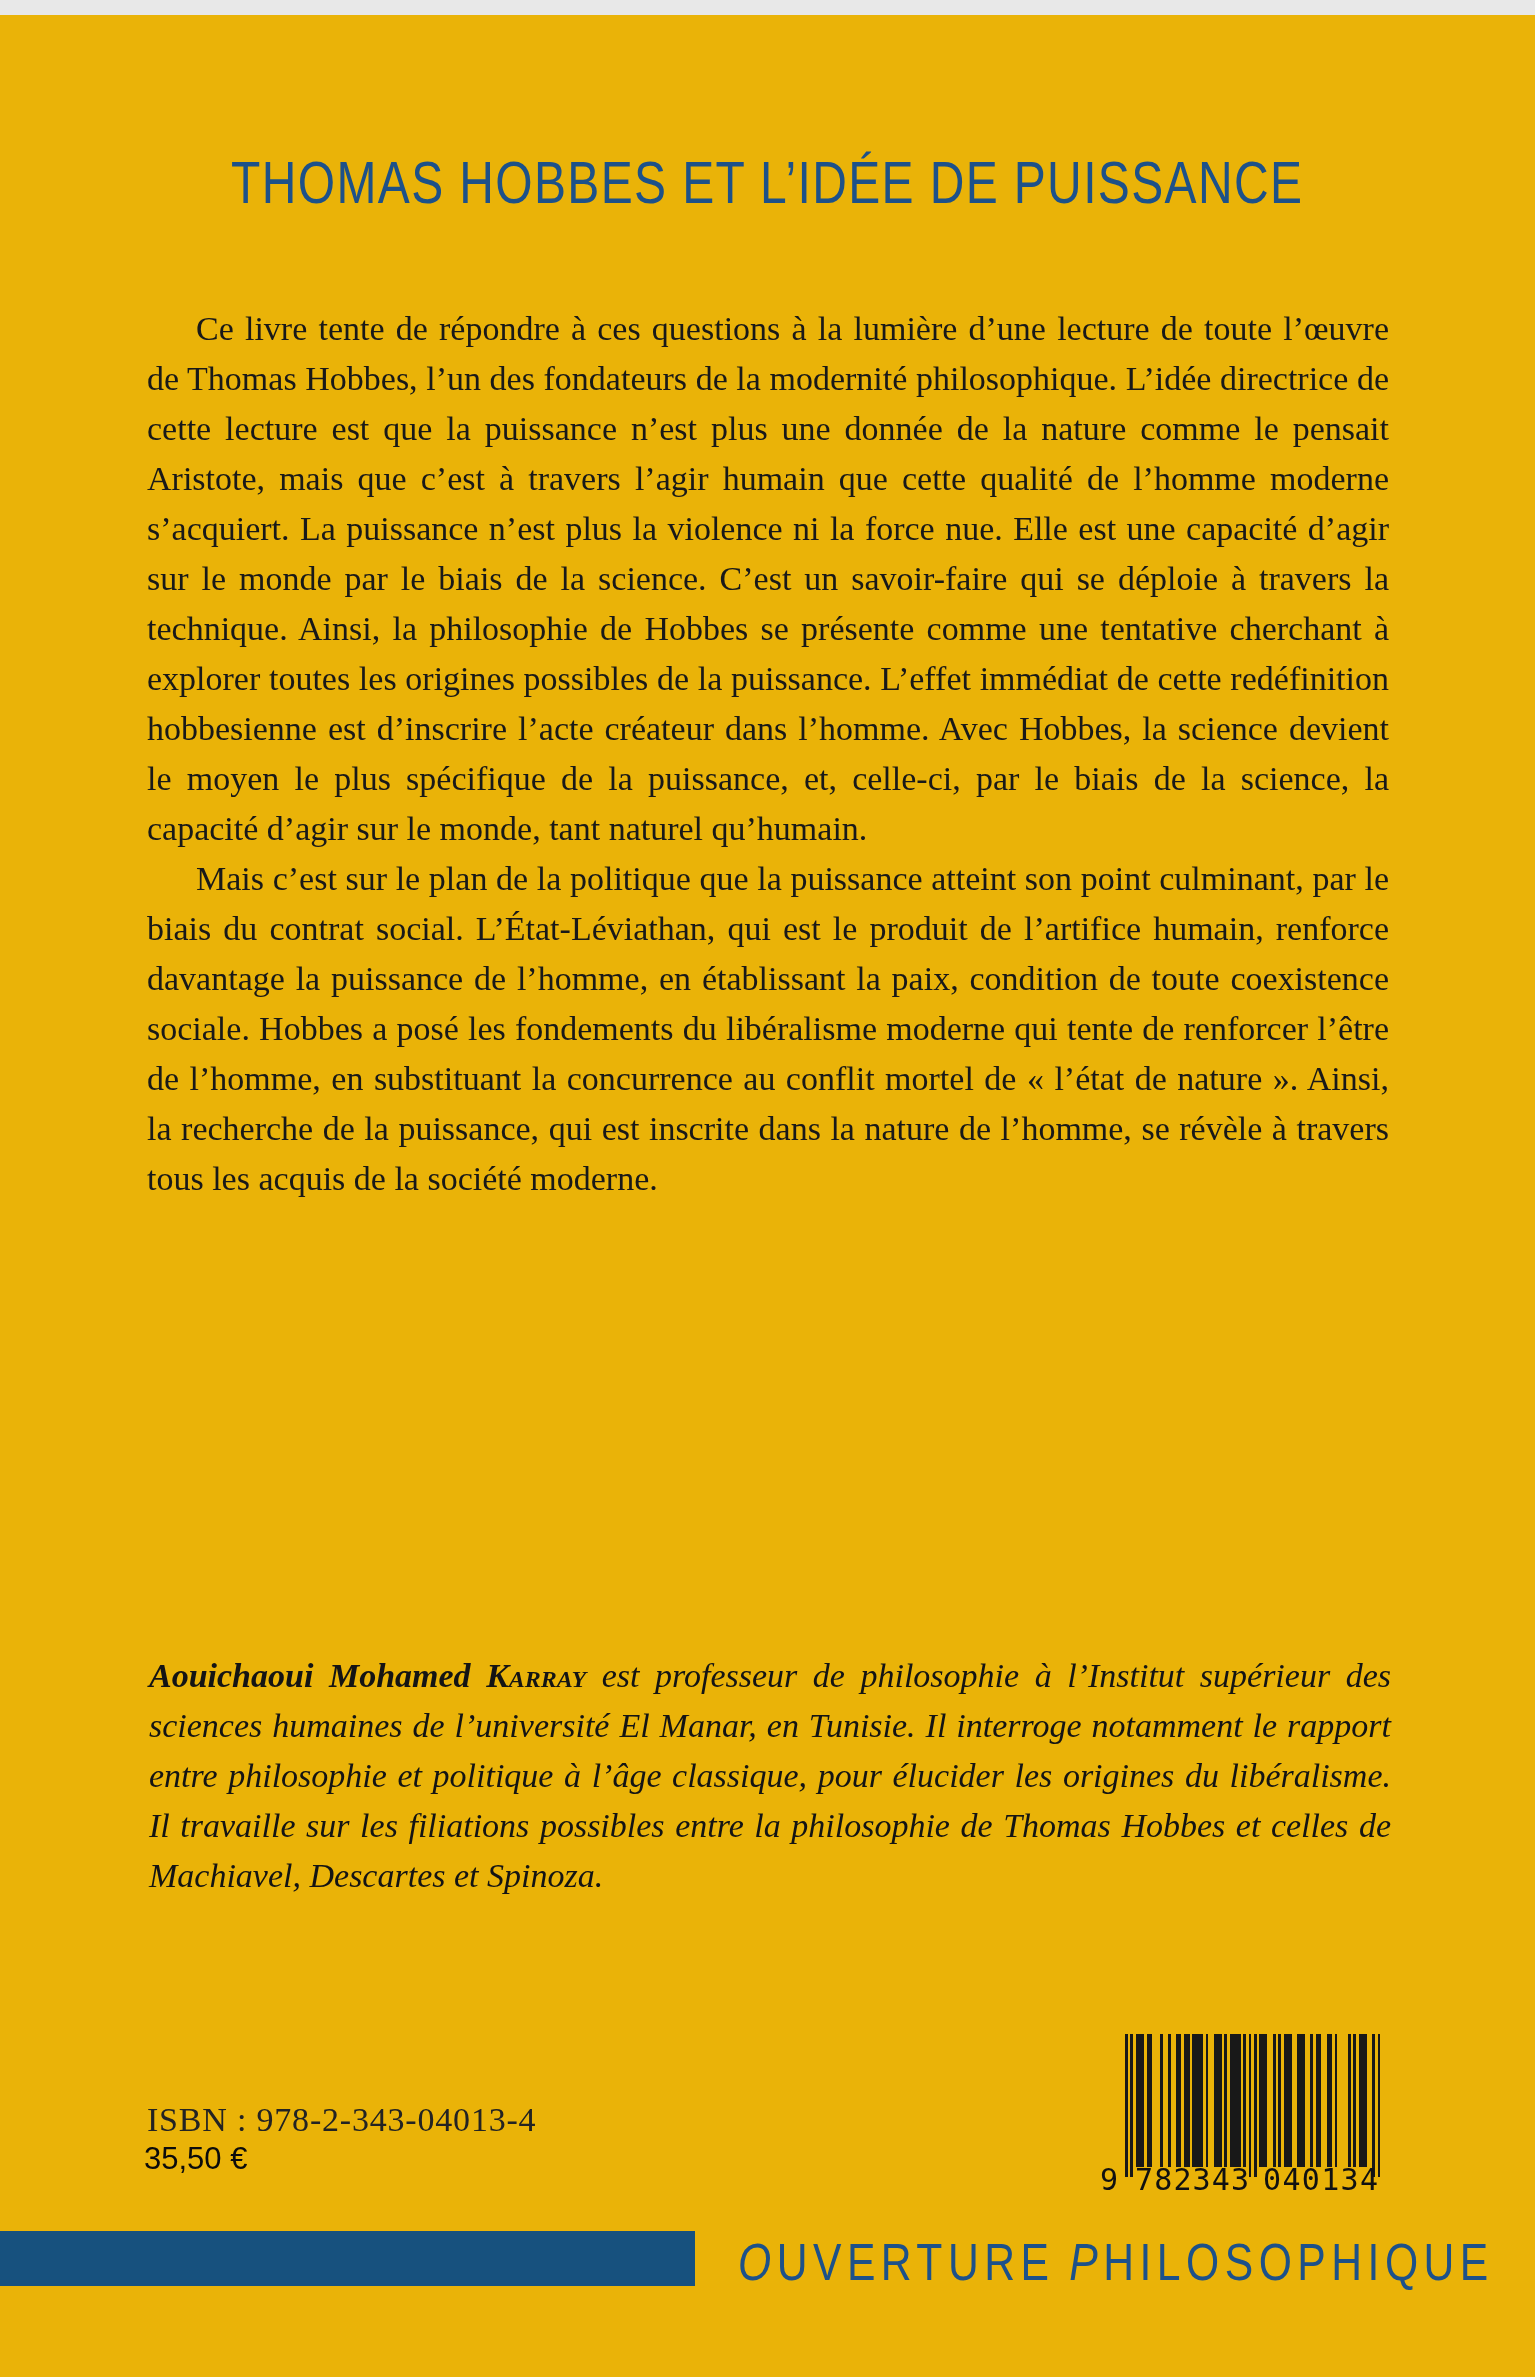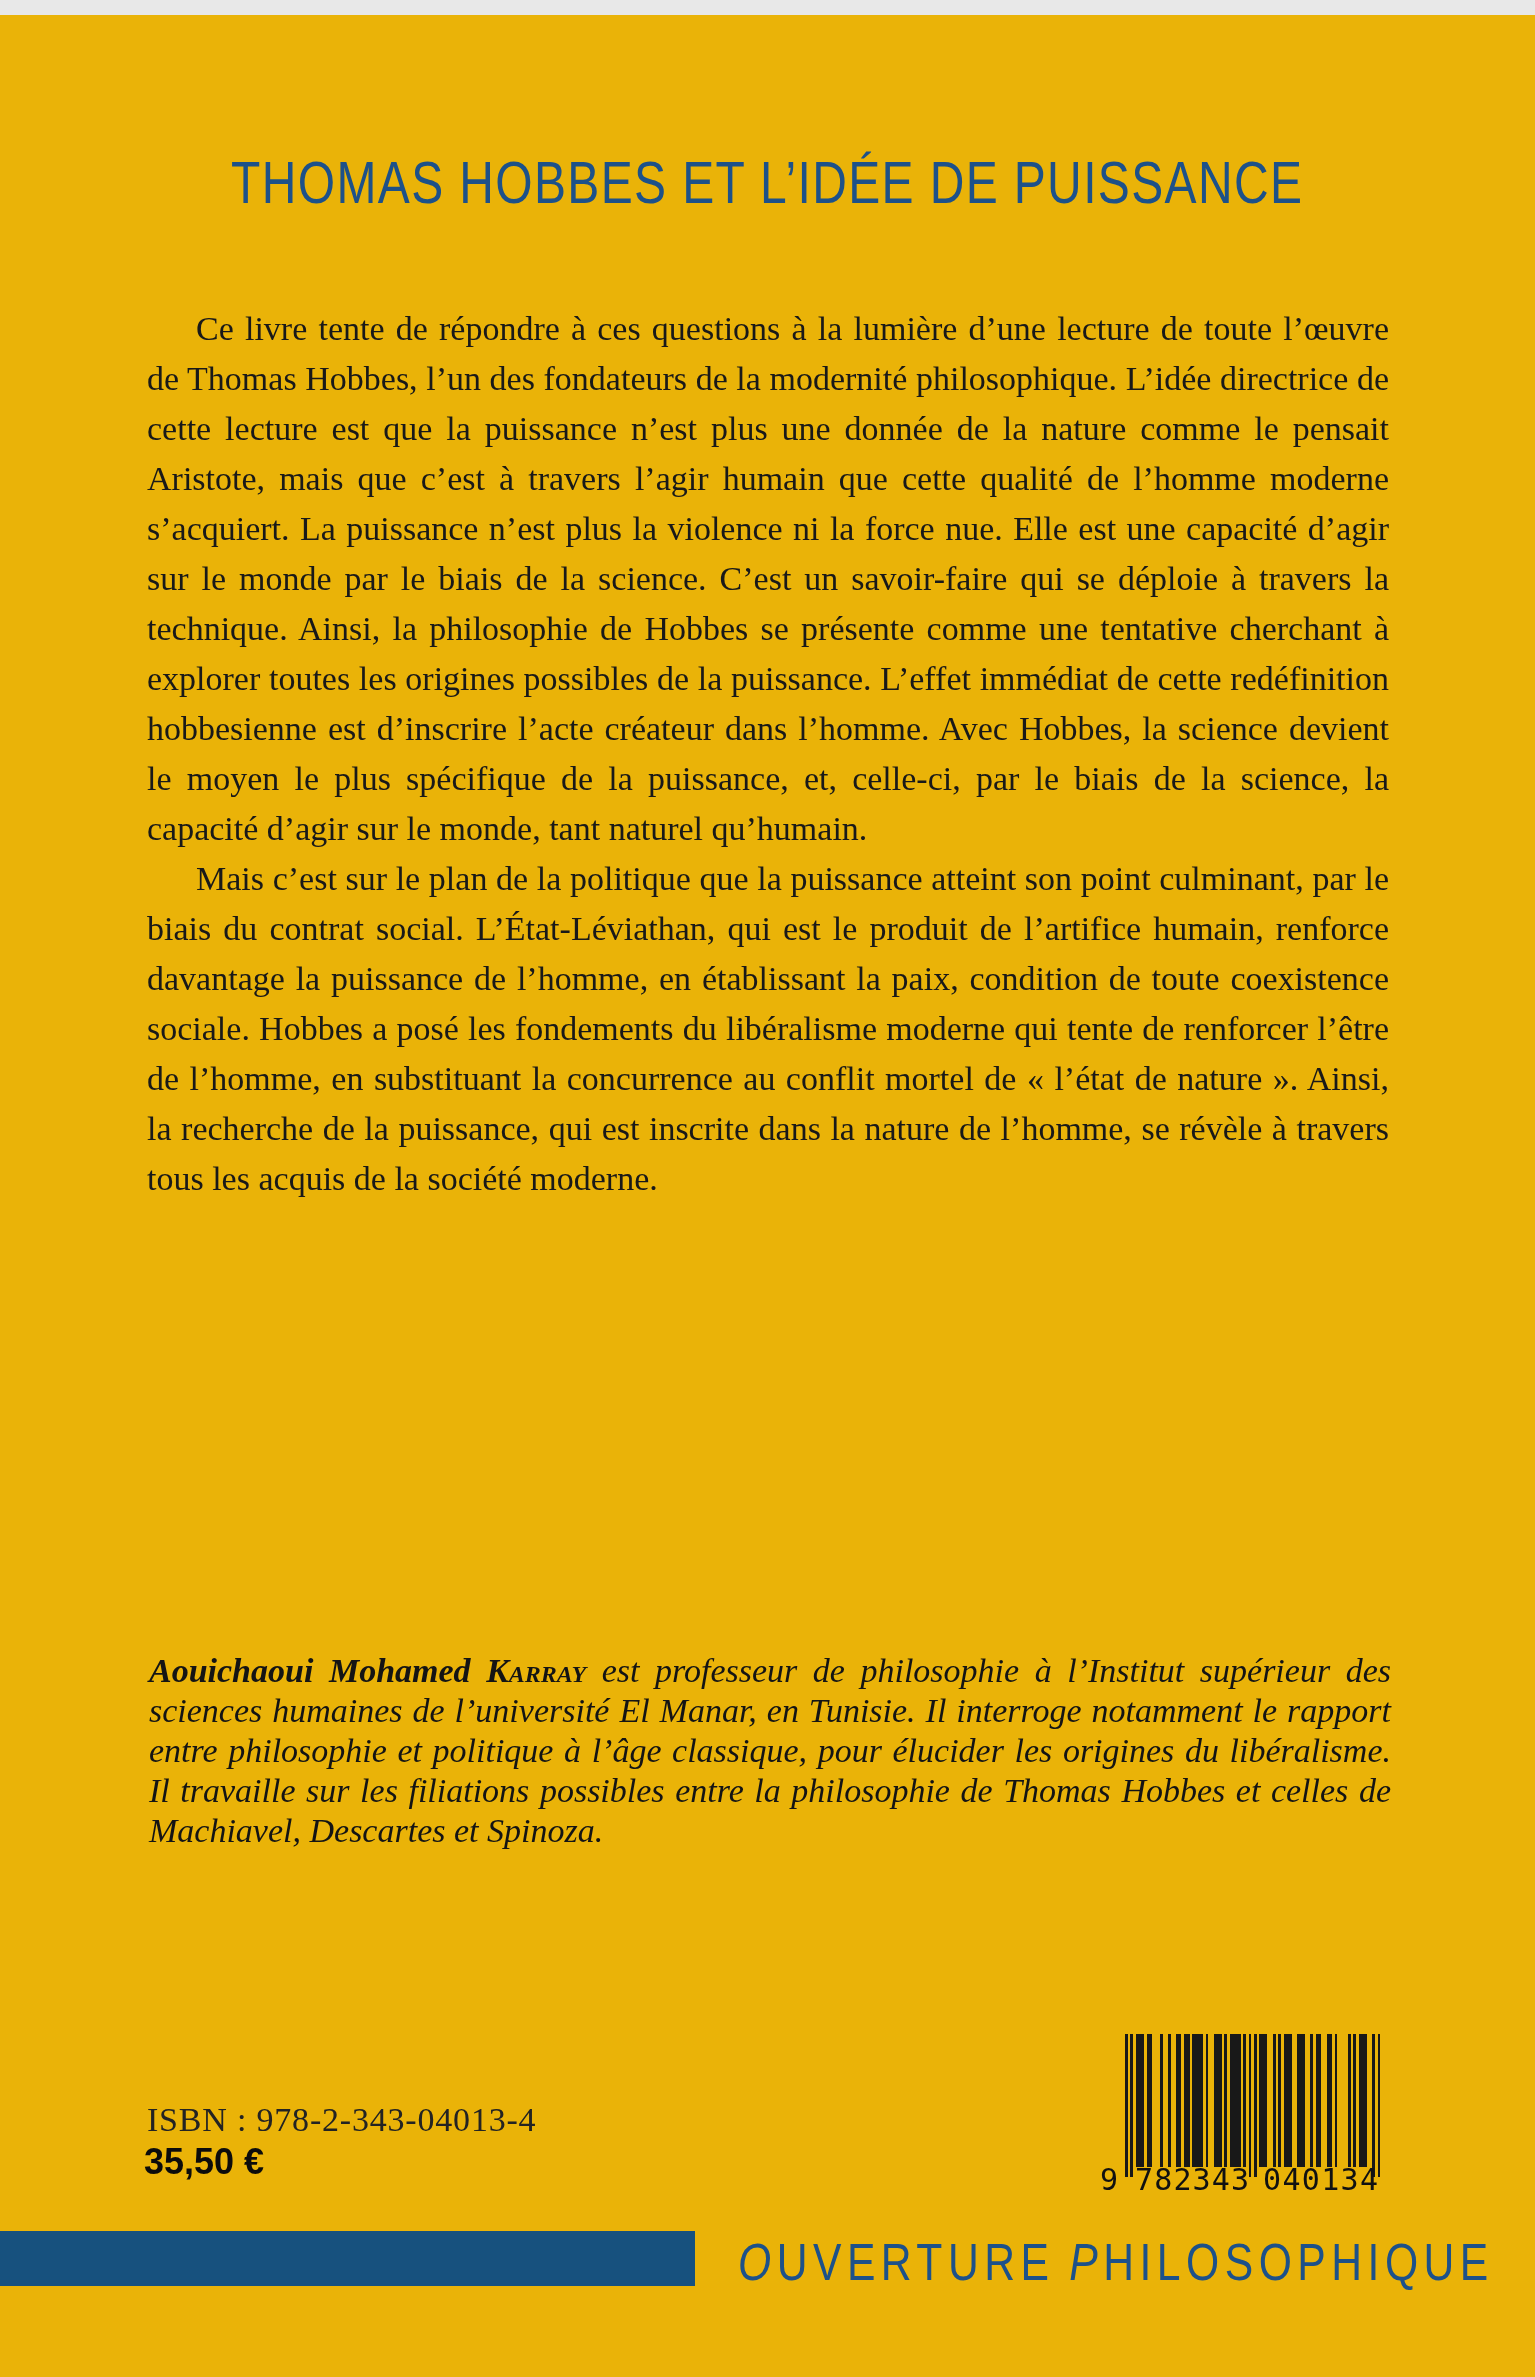--- a/index.html
+++ b/index.html
@@ -33,39 +33,39 @@
     position:absolute; left:147px; top:289px; width:1242px;
     font-size:34px; line-height:50px;
     color:#191919;
     text-align:justify;
   }
   .synopsis p { margin:0; text-indent:49px; }
 
   
   .bio {
     position:absolute; left:149px; top:1636px; width:1242px;
-    font-size:34px; line-height:40px;
+    font-size:34px; line-height:50px;
     font-style:italic;
     color:#141414;
     text-align:justify;
   }
   .bio .author { font-weight:bold; }
   .bio .surname { font-variant:small-caps; }
 
   
   .isbn {
     position:absolute; left:147px; top:2086px;
     font-size:34px; color:#232323;
     letter-spacing:0.8px;
   }
   .price {
     position:absolute; left:144px; top:2126px;
     font-family:"Liberation Sans", sans-serif;
-    font-weight:bold;
-    font-size:36px; color:#0c0c0c;
+    font-weight:normal;
+    font-size:31px; color:#0c0c0c;
   }
 
   
   .barcode {
     position:absolute; left:1125px; top:2019px;
     width:262px; height:168px;
   }
   .bc-bars { font-size:0; white-space:nowrap; height:144px; }
   .bc-m { display:inline-block; width:2.7px; height:133px; background:transparent; vertical-align:top; }
   .bc-m.on { background:#181818; }

